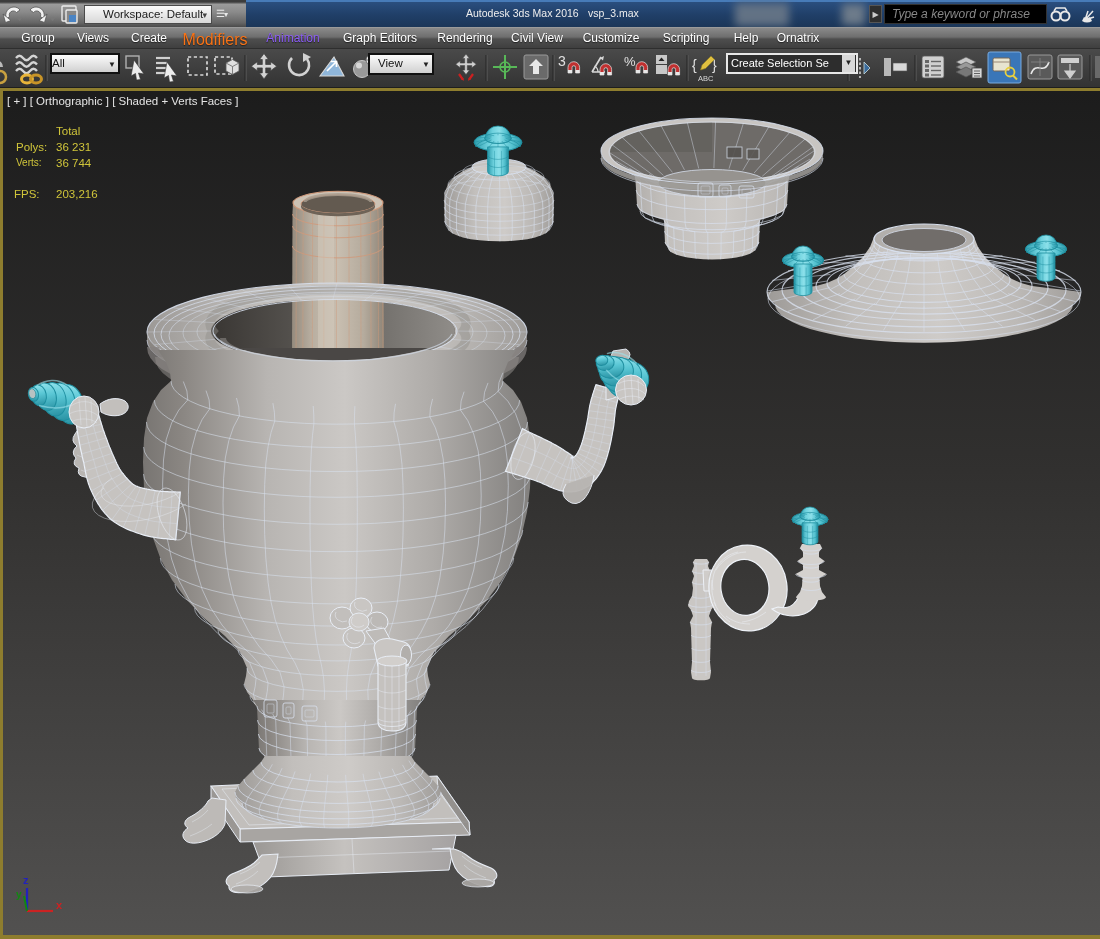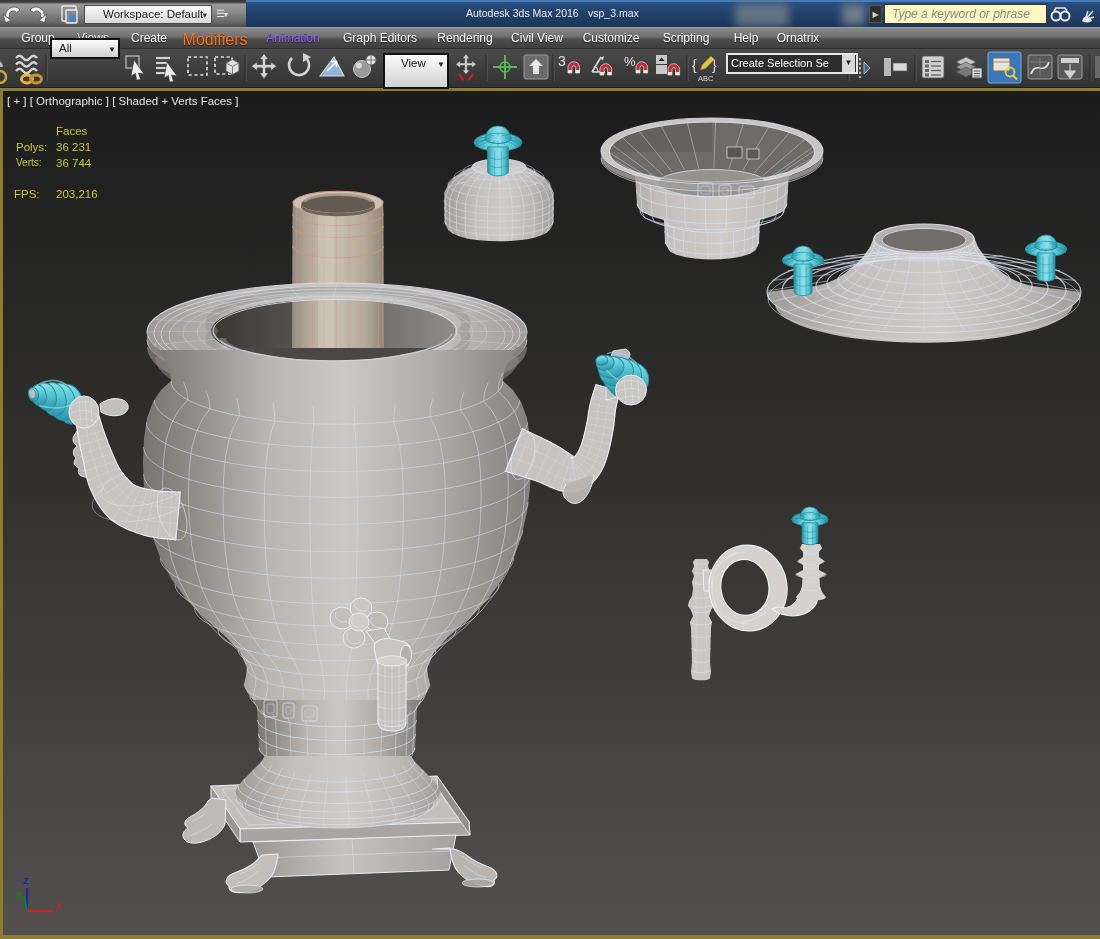--- a/index.html
+++ b/index.html
@@ -520,21 +520,21 @@
 <line x1="27" y1="911" x2="53" y2="911" stroke="#cc2222" stroke-width="2.2"></line>
 <line x1="27" y1="911" x2="24" y2="896" stroke="#118811" stroke-width="2"></line>
 <text x="23" y="884" fill="#2222bb" font-size="11" font-weight="bold" font-family="Liberation Sans">z</text>
 <text x="56" y="909" fill="#cc2222" font-size="11" font-weight="bold" font-family="Liberation Sans">x</text>
 <text x="16" y="898" fill="#118811" font-size="10" font-weight="bold" font-family="Liberation Sans">y</text>
 </svg>
 <div class="abs" style="left:0;top:88px;width:1100px;height:2.5px;background:#8e7d2e"></div>
 <div class="abs" style="left:0;top:88px;width:3px;height:851px;background:#8e7d2e"></div>
 <div class="abs" style="left:0;top:935px;width:1100px;height:4px;background:#8e7d2e"></div>
 <div class="abs" style="left:7px;top:95px;color:#e4e4e4;font-size:11.5px">[ + ] [ Orthographic ] [ Shaded + Verts Faces ]</div>
-<div class="abs" style="left:56px;top:125px;color:#d0c53a;font-size:11.5px">Faces</div>
+<div class="abs" style="left:56px;top:125px;color:#d0c53a;font-size:11.5px">Total</div>
 <div class="abs" style="left:16px;top:141px;color:#d0c53a;font-size:11.5px">Polys:</div>
 <div class="abs" style="left:56px;top:141px;color:#d0c53a;font-size:11.5px">36 231</div>
 <div class="abs" style="left:16px;top:157px;color:#d0c53a;font-size:10px">Verts:</div>
 <div class="abs" style="left:56px;top:157px;color:#d0c53a;font-size:11.5px">36 744</div>
 <div class="abs" style="left:14px;top:188px;color:#d0c53a;font-size:11.5px">FPS:</div>
 <div class="abs" style="left:56px;top:188px;color:#d0c53a;font-size:11.5px">203,216</div>
 <div class="abs" style="left:0;top:0;width:1100px;height:27px;background:linear-gradient(#477bb8 0,#477bb8 2px,#2a4e7e 9%,#203f68 55%,#1b3658)"></div>
 <div class="abs" style="left:0;top:0;width:246px;height:27px;background:linear-gradient(#3c3c3c 0,#3c3c3c 2px,#9b9b9b 16%,#8a8a8a 45%,#656565 85%,#4a4a4a)"></div>
 <svg class="abs" style="left:0;top:2px" width="250" height="25" viewBox="0 0 250 25">
 <path d="M6.5,17 C4,11 8,5 14,5 C16.5,5 18.5,6 20,8 L16.5,10.5 C15.5,9.3 14,8.7 12.5,9 C10,9.5 8.6,12 9.5,14.5 Z" fill="#f2f2f2" stroke="#555" stroke-width="0.8"></path>
@@ -547,21 +547,21 @@
 <rect x="66" y="8" width="11" height="13" rx="1" fill="#888" stroke="#ececec" stroke-width="1.4"></rect>
 <rect x="69" y="13" width="7" height="7" fill="#4a84c4"></rect>
 </svg>
 <div class="abs" style="left:84px;top:5px;width:128px;height:19px;background:linear-gradient(#fafafa,#d8d8d8);border:1px solid #4a4a4a;color:#1a1a1a;font-size:11.5px;line-height:17px;padding-left:18px">Workspace: Default <span style="position:absolute;right:4px;top:1px;color:#444;font-size:9px">▾</span></div>
 <div class="abs" style="left:216px;top:8px;color:#e8e8e8;font-size:10px;letter-spacing:-1px">☰<span style="font-size:8px">▾</span></div>
 <div class="abs" style="left:466px;top:7px;color:#eeeeee;font-size:10.5px">Autodesk 3ds Max 2016</div>
 <div class="abs" style="left:588px;top:7px;color:#eeeeee;font-size:10.5px">vsp_3.max</div>
 <div class="abs" style="left:735px;top:3px;width:54px;height:23px;background:#6a7888;filter:blur(4px);opacity:0.9"></div>
 <div class="abs" style="left:842px;top:4px;width:23px;height:21px;background:#76828e;filter:blur(4px);opacity:0.9"></div>
 <div class="abs" style="left:869px;top:5px;width:13px;height:18px;background:#2e2e2e;border:1px solid #555;color:#ccc;font-size:8px;text-align:center;line-height:17px">▶</div>
-<div class="abs" style="left:884px;top:4px;width:163px;height:20px;background:#fef9c3;border:1px solid #333;color:#888;font-size:12px;font-style:italic;line-height:18px;padding-left:7px">Type a keyword or phrase</div>
+<div class="abs" style="left:884px;top:4px;width:163px;height:20px;background:#000000;border:1px solid #333;color:#888;font-size:12px;font-style:italic;line-height:18px;padding-left:7px">Type a keyword or phrase</div>
 <svg class="abs" style="left:1049px;top:4px" width="50" height="21" viewBox="0 0 50 21">
 <circle cx="7" cy="12" r="4.5" fill="none" stroke="#e8e8e8" stroke-width="2"></circle>
     <circle cx="16" cy="12" r="4.5" fill="none" stroke="#e8e8e8" stroke-width="2"></circle>
 <path d="M5,7 l2,-3 h9 l2,3" fill="none" stroke="#e8e8e8" stroke-width="1.5"></path>
 <path d="M36,16 l8,-9 m-8,9 l9,-3 m-9,3 l3,-9" stroke="#e8e8e8" stroke-width="1.5" fill="none"></path>
 <path d="M33,17 q5,3 10,0 l-2,-4 q-3,2 -6,0 Z" fill="#e8e8e8"></path>
 </svg>
 <div class="abs" style="left:0;top:27px;width:1100px;height:22px;background:linear-gradient(#8a8a8a,#6e6e6e 45%,#4e4e4e 55%,#3f3f3f);border-top:1px solid #9a9a9a;border-bottom:1px solid #2e2e2e"></div>
 <div class="abs" style="top:31px;left:38px;transform:translateX(-50%);color:#fff;font-size:12px;text-shadow:0 1px 1px #222">Group</div>
 <div class="abs" style="top:31px;left:93px;transform:translateX(-50%);color:#fff;font-size:12px;text-shadow:0 1px 1px #222">Views</div>
@@ -678,14 +678,14 @@
 <rect x="1028" y="5" width="24" height="24" rx="2" fill="#5a5a5a" stroke="#999" stroke-width="1"></rect>
 <path d="M1031,24 C1036,10 1044,26 1049,12" fill="none" stroke="#e8e8e8" stroke-width="1.6"></path>
 <path d="M1031,12 h18 M1040,8 v18" stroke="#888" stroke-width="0.8"></path>
 <rect x="1058" y="5" width="24" height="24" rx="2" fill="#5a5a5a" stroke="#999" stroke-width="1"></rect>
 <rect x="1061" y="8" width="18" height="5" fill="#d0d0d0"></rect>
     <path d="M1070,14 v7 m-5,0 h10 l-5,7 -5,-7 Z" fill="#d0d0d0" stroke="#d0d0d0" stroke-width="1.2"></path>
 <line x1="1090" y1="5" x2="1090" y2="31" stroke="#2a2a2a" stroke-width="1.2"></line>
     <line x1="1091.2" y1="5" x2="1091.2" y2="31" stroke="#565656" stroke-width="1"></line>
 <rect x="1095" y="6" width="8" height="22" fill="#6a6a6a"></rect>
   </svg>
-<div class="abs" style="left:50px;top:38px;width:70px;height:21px;background:linear-gradient(#fcfcfc,#d0d0d0);border:2px solid #111;color:#111;font-size:11.5px;line-height:16px;padding-left:7px">All<span style="position:absolute;right:2px;top:2px;color:#222;font-size:8px">▼</span></div>
-<div class="abs" style="left:383px;top:53px;width:66px;height:36px;background:linear-gradient(#fcfcfc,#d0d0d0);border:2px solid #111;color:#111;font-size:11.5px;line-height:16px;padding-left:16px">View<span style="position:absolute;right:2px;top:2px;color:#222;font-size:8px">▼</span></div>
+<div class="abs" style="left:50px;top:53px;width:70px;height:21px;background:linear-gradient(#fcfcfc,#d0d0d0);border:2px solid #111;color:#111;font-size:11.5px;line-height:16px;padding-left:0">All<span style="position:absolute;right:2px;top:2px;color:#222;font-size:8px">▼</span></div>
+<div class="abs" style="left:368px;top:53px;width:66px;height:22px;background:linear-gradient(#fcfcfc,#d0d0d0);border:2px solid #111;color:#111;font-size:11.5px;line-height:16px;padding-left:8px">View<span style="position:absolute;right:2px;top:2px;color:#222;font-size:8px">▼</span></div>
 <div class="abs" style="left:726px;top:53px;width:132px;height:21px;background:#2d2d2d;border:2px solid #e8e8e8;color:#fff;font-size:11px;line-height:16px;padding-left:3px;white-space:nowrap;overflow:hidden">Create Selection Se<span style="position:absolute;right:1px;top:0px;width:13px;height:17px;background:#d8d8d8;color:#222;font-size:8px;text-align:center;line-height:16px">▼</span></div>
 </body></html>

